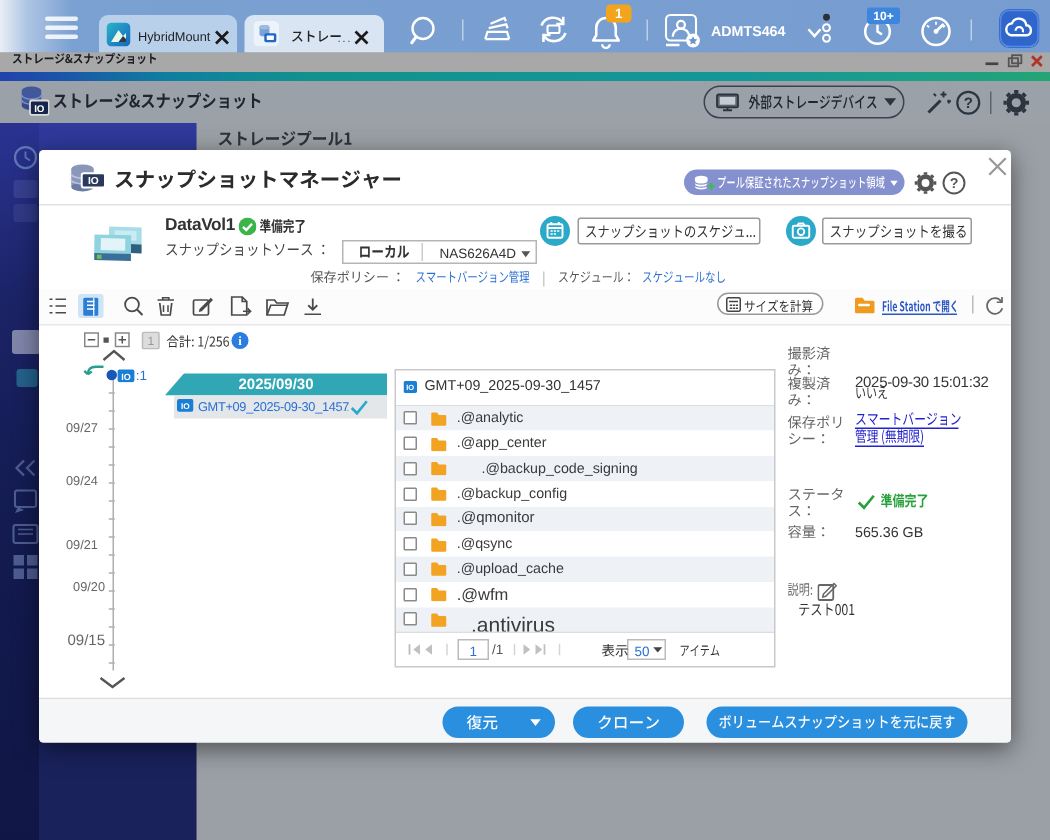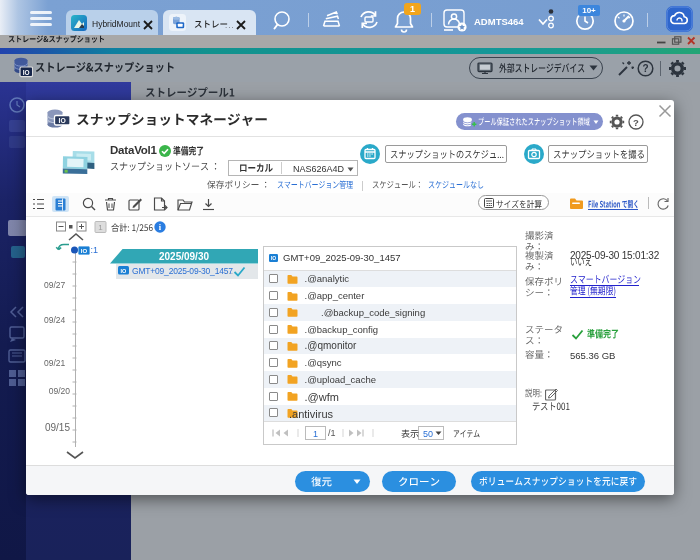--- a/index.html
+++ b/index.html
@@ -412,21 +412,21 @@
   <div class="a" style="left:242.5px;top:291.7px;width:9px;height:9px;border:1px solid #8a8a8a;background:#fff;border-radius:1px"></div>
   <svg class="a" style="left:260.5px;top:291.2px" width="11" height="10">
         <path d="M0.5 9 V1.8 a.8.8 0 0 1 .8-.8 h3 l1.2 1.6 H9.7 a.8.8 0 0 1 .8.8 V9 a.8.8 0 0 1-.8.8 H1.3 a.8.8 0 0 1-.8-.8z" fill="#f2a322"></path>
       </svg>
   <div class="a" style="left:278.5px;top:290.8px;font-size:11px;color:#3a3a3a">.@wfm</div>
   <div class="a" style="left:237.5px;top:304.7px;width:252px;height:16.78px;background:#eef2f7"></div>
   <div class="a" style="left:242.5px;top:308.4px;width:9px;height:9px;border:1px solid #8a8a8a;background:#fff;border-radius:1px"></div>
   <svg class="a" style="left:260.5px;top:307.9px" width="11" height="10">
         <path d="M0.5 9 V1.8 a.8.8 0 0 1 .8-.8 h3 l1.2 1.6 H9.7 a.8.8 0 0 1 .8.8 V9 a.8.8 0 0 1-.8.8 H1.3 a.8.8 0 0 1-.8-.8z" fill="#f2a322"></path>
       </svg>
-  <div class="a" style="left:263px;top:307.5px;font-size:11px;color:#3a3a3a">.antivirus</div>
+  <div class="a" style="left:288px;top:307.5px;font-size:14px;color:#3a3a3a">.antivirus</div>
 
   <div class="a" style="left:237.5px;top:321px;width:252px;height:1px;background:#ddd"></div>
   <svg class="a" style="left:246px;top:328.5px" width="100" height="8">
     <path d="M1 0.5 v7" stroke="#bbb" stroke-width="1.2"></path>
         <path d="M8 0.5 L3.5 4 L8 7.5 Z" fill="#c0c0c0"></path>
         <path d="M16 0.5 L11.5 4 L16 7.5 Z" fill="#c0c0c0"></path>
         <path d="M26 0 v8" stroke="#d5d5d5"></path>
   </svg>
   <div class="a" style="left:279px;top:326px;width:21px;height:14px;border:1px solid #bbb;background:#fff;font-size:9px;color:#2a6fd4;text-align:center;line-height:14px">1</div>
   <div class="a" style="left:302px;top:328px;font-size:9px;color:#555">/1</div>

